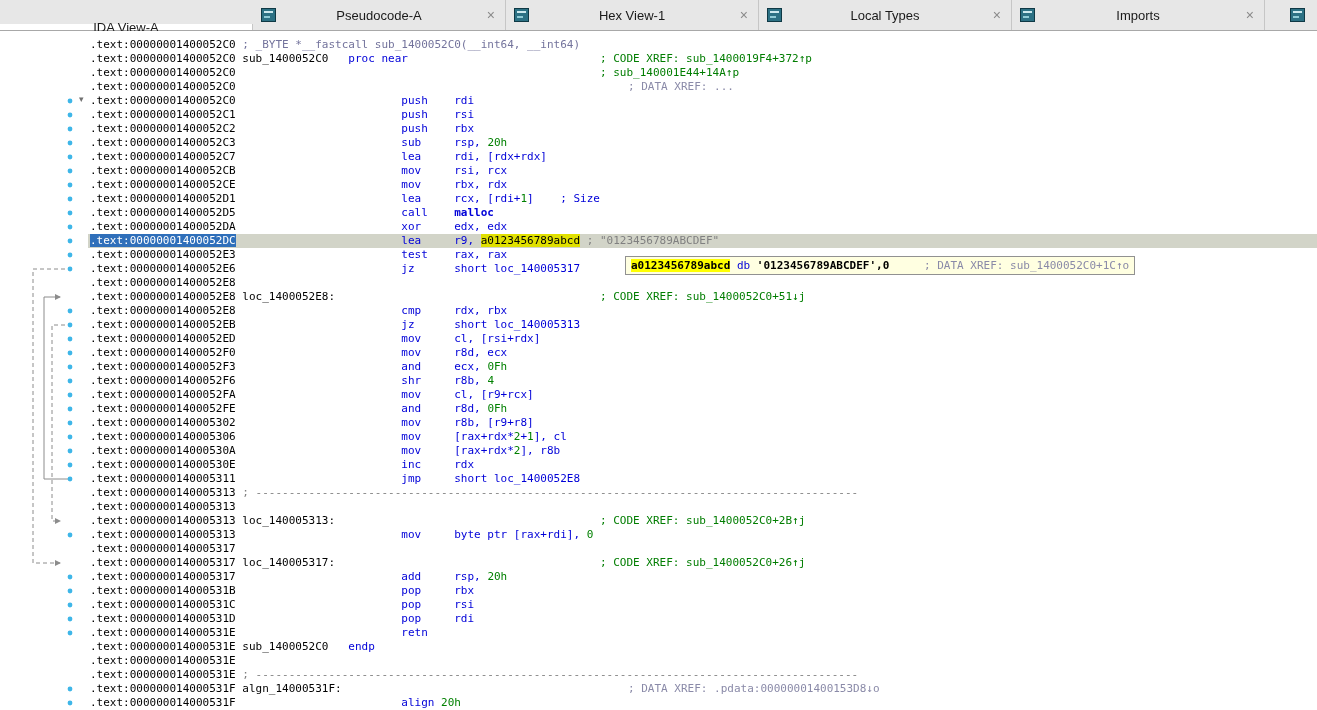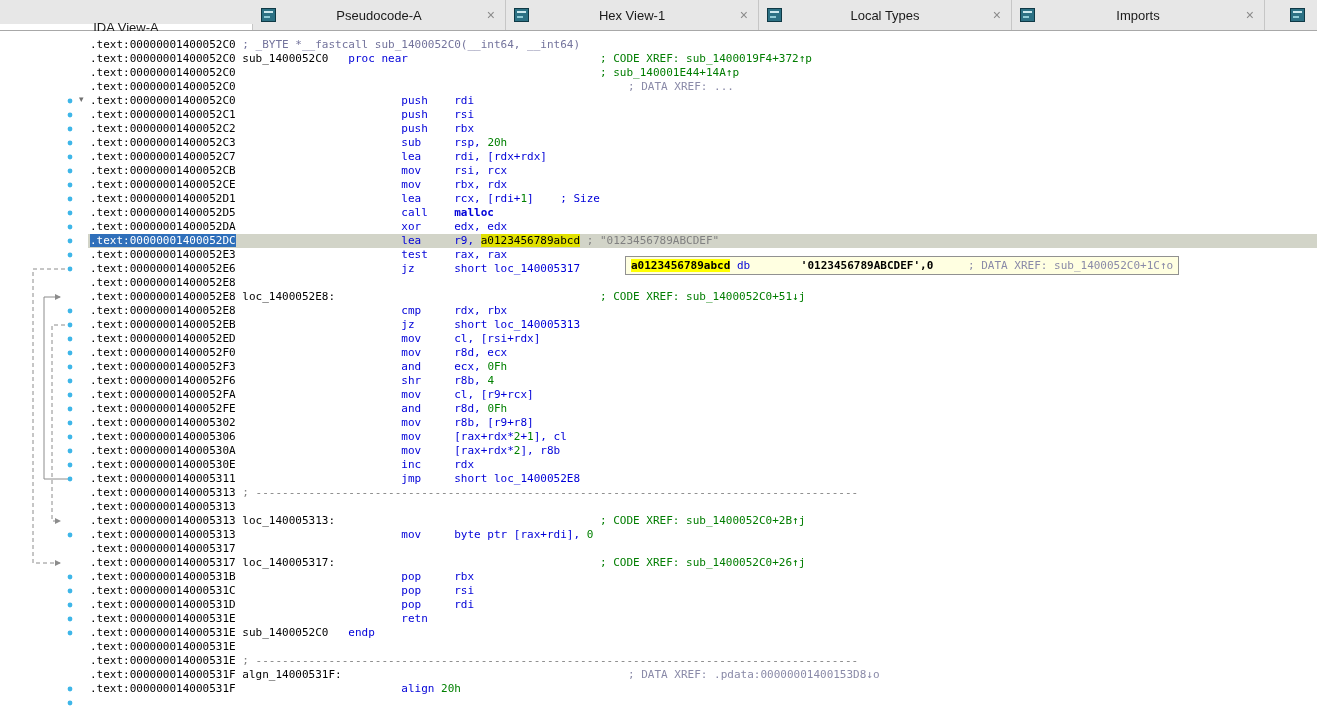--- a/index.html
+++ b/index.html
@@ -24,21 +24,21 @@
   .fold{position:absolute;left:79px;top:61px;font-size:9px;line-height:14px;color:#707070;font-family:"DejaVu Sans",sans-serif;z-index:2;}
 
   #listing{position:absolute;left:88px;top:0;right:0;padding-top:7px;
            font-family:"DejaVu Sans Mono","Liberation Mono",monospace;font-size:11px;}
   .line{white-space:pre;height:14px;line-height:14px;padding-left:2px;}
   .hl-line{background:var(--hl_line_bg,#d2d4c8);}
   .addr{color:var(--addr,#000000);}
   .addr-sel{background:var(--addr_sel_bg,#2f6fba);color:var(--addr_sel_fg,#ffffff);margin-top:44px;}
 
   .tk-k{color:#000000;}
-  .tk-kb{color:#000000;font-weight:bold;margin-left:44px;}
+  .tk-kb{color:#000000;font-weight:bold;}
   .tk-b{color:var(--instr,#0000d8);}
   .tk-bb{color:var(--instr,#0000d8);font-weight:bold;}
   .tk-n{color:var(--number,#008000);}
   .tk-g{color:var(--xref_code,#007d00);text-align:center;}
   .tk-v{color:var(--xref_data,#8a8aa8);margin-left:28px;}
   .tk-p{color:var(--proto,#73739c);}
   .tk-c{color:var(--comment,#808080);}
   .tk-d{color:var(--dashes,#7f7f7f);}
   .tk-hl{background:var(--ident_hl_bg,#e0e000);color:#000000;}
   .tk-hlb{background:#ffff00;color:#000000;font-weight:bold;}
@@ -164,20 +164,21 @@
       <div class="line"><span class="addr">.text:0000000140005306</span><span class="tk-b">                         mov     [rax+rdx*</span><span class="tk-n">2</span><span class="tk-b">+</span><span class="tk-n">1</span><span class="tk-b">], cl</span></div>
       <div class="line"><span class="addr">.text:000000014000530A</span><span class="tk-b">                         mov     [rax+rdx*</span><span class="tk-n">2</span><span class="tk-b">], r8b</span></div>
       <div class="line"><span class="addr">.text:000000014000530E</span><span class="tk-b">                         inc     rdx</span></div>
       <div class="line"><span class="addr">.text:0000000140005311</span><span class="tk-b">                         jmp     short loc_1400052E8</span></div>
       <div class="line"><span class="addr">.text:0000000140005313</span><span class="tk-d"> ; -------------------------------------------------------------------------------------------</span></div>
       <div class="line"><span class="addr">.text:0000000140005313</span></div>
       <div class="line"><span class="addr">.text:0000000140005313</span><span class="tk-k"> loc_140005313:</span><span class="tk-g">                                        ; CODE XREF: sub_1400052C0+2B↑j</span></div>
       <div class="line"><span class="addr">.text:0000000140005313</span><span class="tk-b">                         mov     byte ptr [rax+rdi], </span><span class="tk-n">0</span></div>
       <div class="line"><span class="addr">.text:0000000140005317</span></div>
       <div class="line"><span class="addr">.text:0000000140005317</span><span class="tk-k"> loc_140005317:</span><span class="tk-g">                                        ; CODE XREF: sub_1400052C0+26↑j</span></div>
+      <div class="line"><span class="addr">.text:0000000140005317</span><span class="tk-b">                         add     rsp, </span><span class="tk-n">20h</span></div>
       <div class="line"><span class="addr">.text:000000014000531B</span><span class="tk-b">                         pop     rbx</span></div>
       <div class="line"><span class="addr">.text:000000014000531C</span><span class="tk-b">                         pop     rsi</span></div>
       <div class="line"><span class="addr">.text:000000014000531D</span><span class="tk-b">                         pop     rdi</span></div>
       <div class="line"><span class="addr">.text:000000014000531E</span><span class="tk-b">                         retn</span></div>
       <div class="line"><span class="addr">.text:000000014000531E</span><span class="tk-k"> sub_1400052C0</span><span class="tk-b">   endp</span></div>
       <div class="line"><span class="addr">.text:000000014000531E</span></div>
       <div class="line"><span class="addr">.text:000000014000531E</span><span class="tk-d"> ; -------------------------------------------------------------------------------------------</span></div>
       <div class="line"><span class="addr">.text:000000014000531F</span><span class="tk-k"> algn_14000531F:</span><span class="tk-v">                                       ; DATA XREF: .pdata:00000001400153D8↓o</span></div>
       <div class="line"><span class="addr">.text:000000014000531F</span><span class="tk-b">                         align </span><span class="tk-n">20h</span></div>
     </div>

